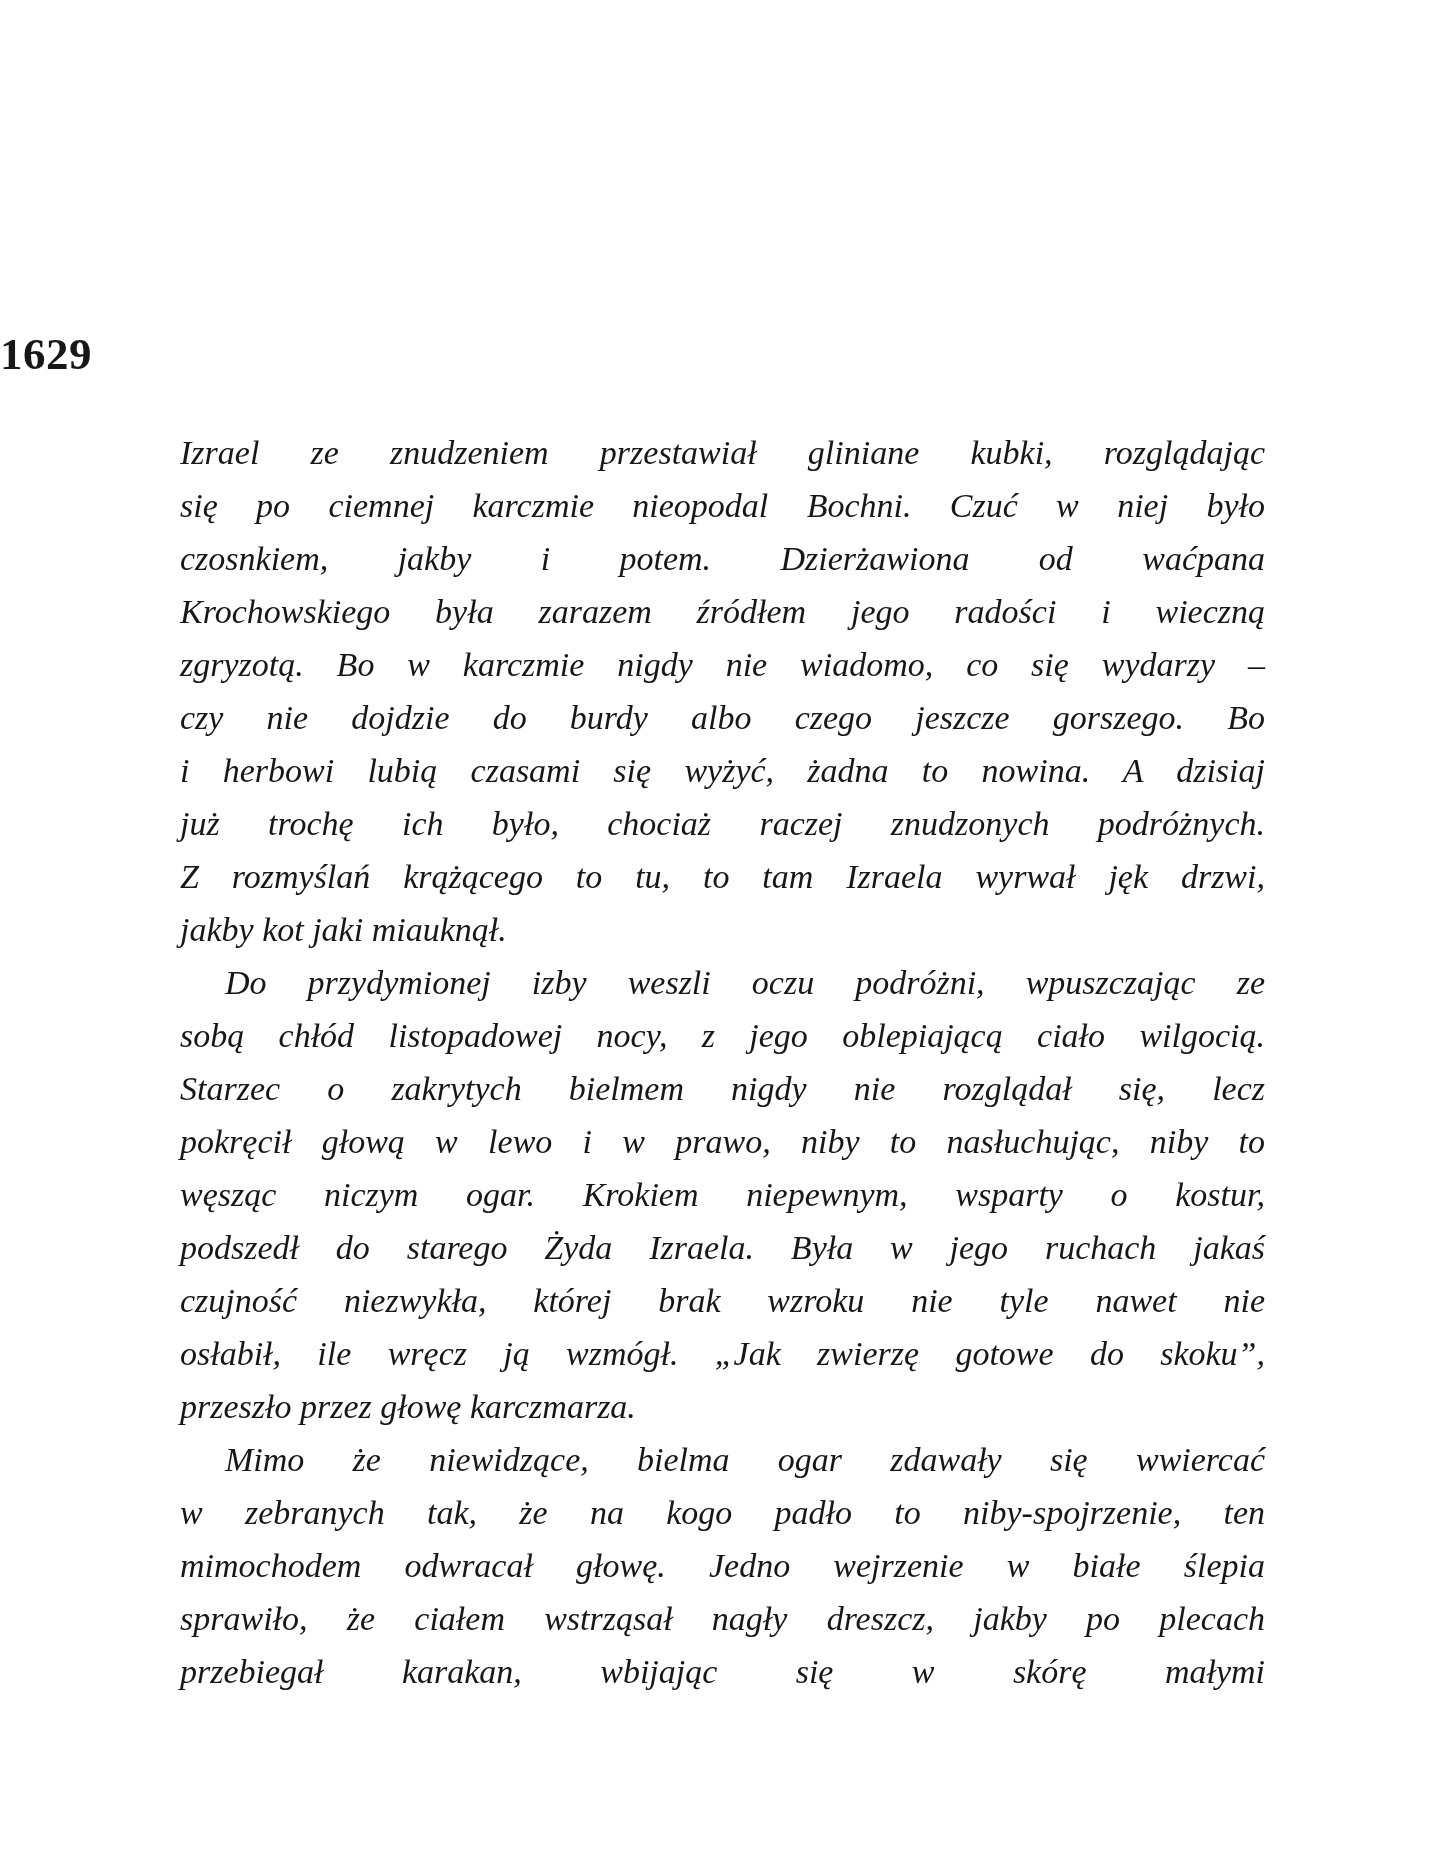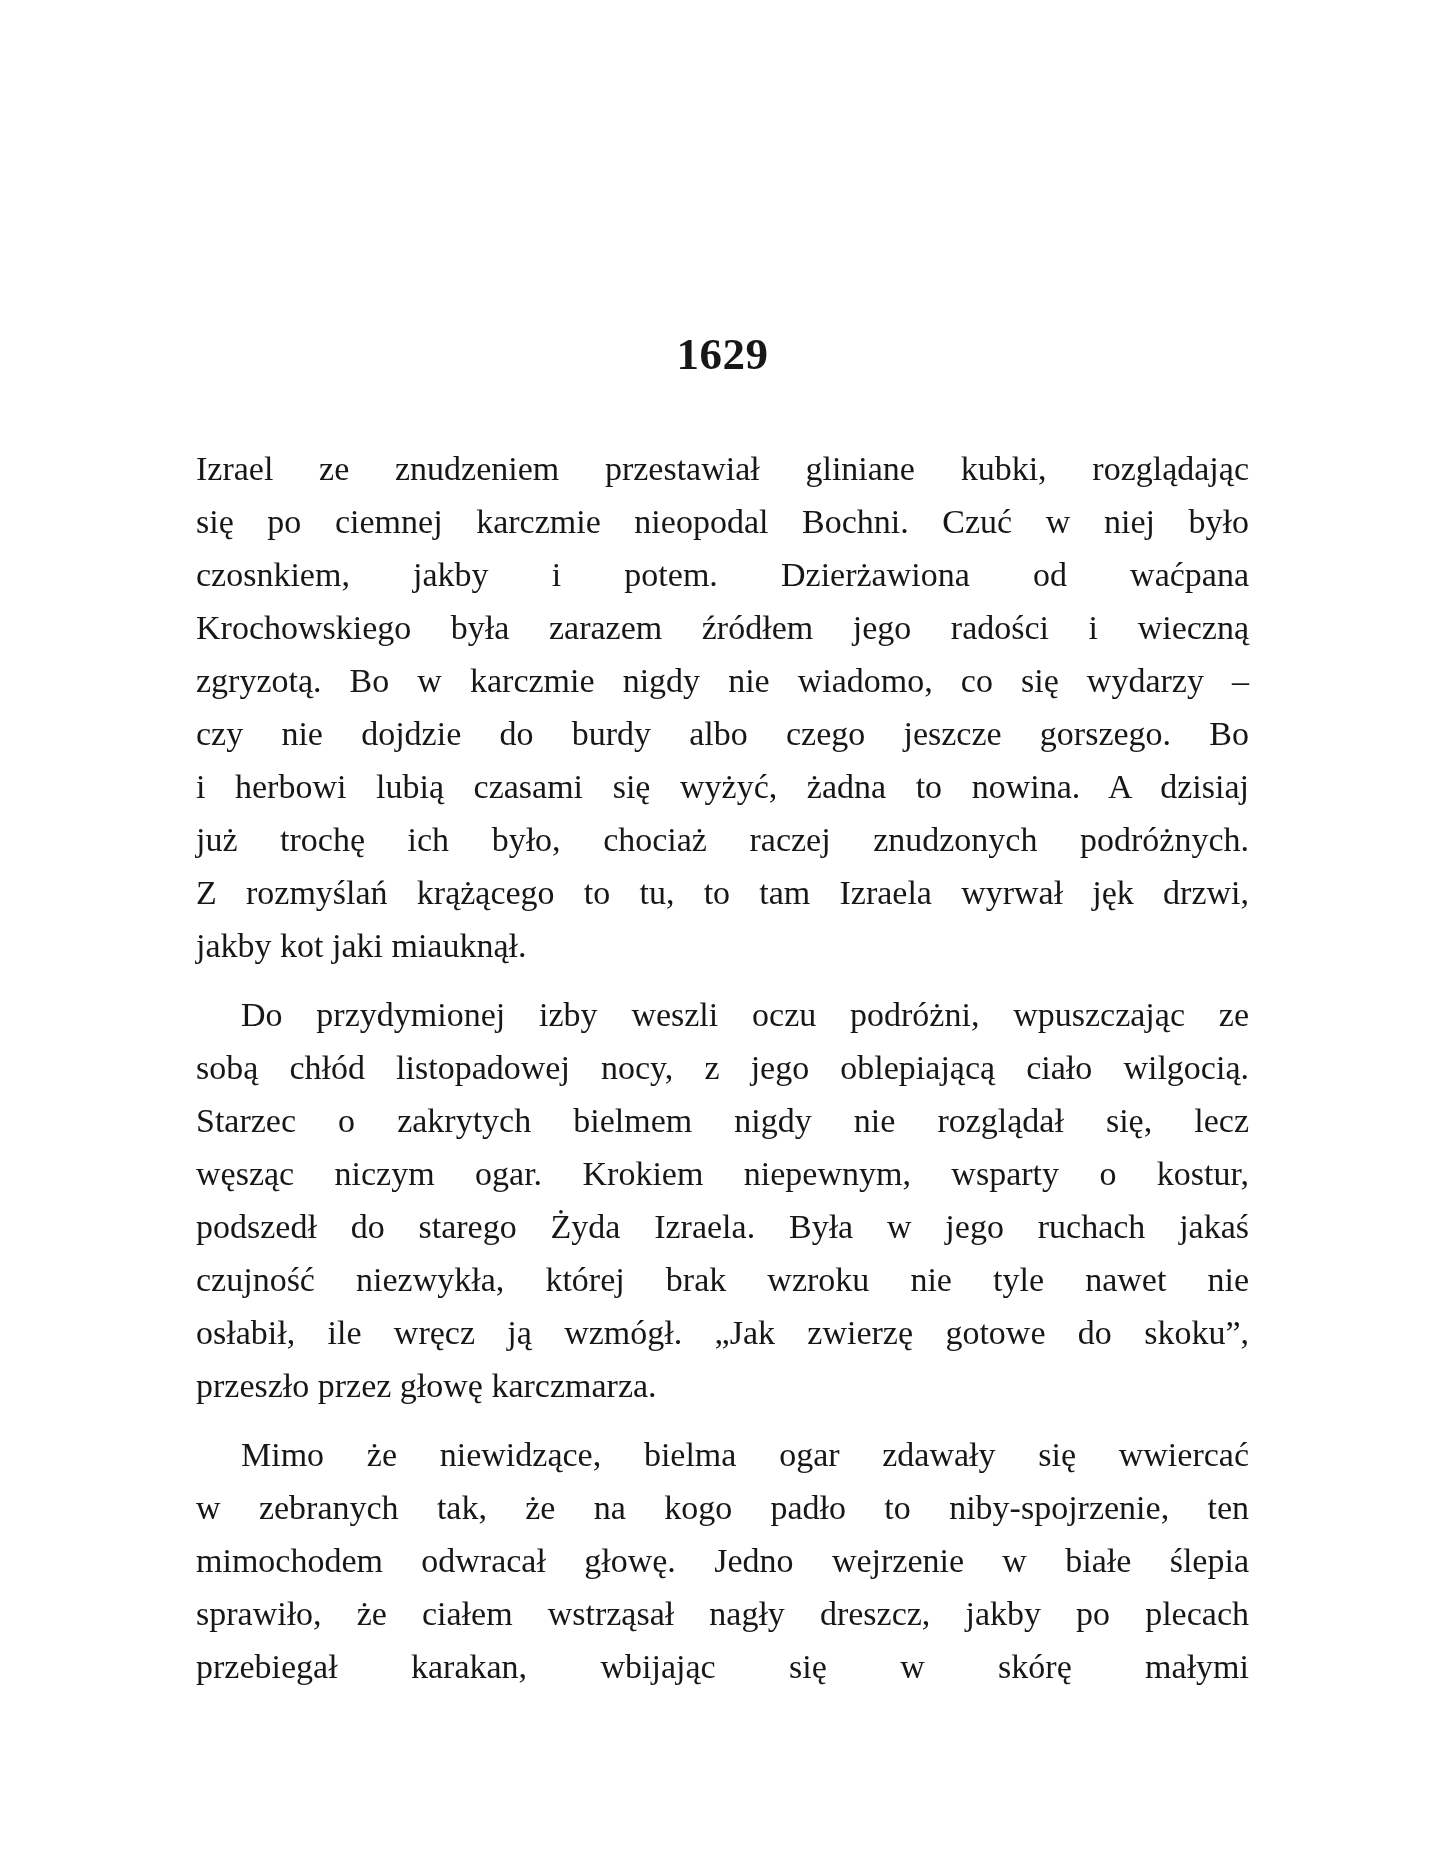--- a/index.html
+++ b/index.html
@@ -15,36 +15,35 @@
     position: relative;
     width: 1445px;
     height: 1870px;
     background: var(--page-bg, #ffffff);
   }
   .chapter-heading {
     position: absolute;
     top: 332px;
     left: 0;
     width: 100%;
-    text-align: center;
     font-weight: 700;
     font-size: 45px;
     line-height: 45px;
     letter-spacing: 0.5px;
   }
   .text-block {
     position: absolute;
     top: 426px;
     left: 180px;
     width: 1085px;
     font-size: 34px;
     line-height: 53px;
     hyphens: none;
   }
-  .paragraph { margin: 16px; padding: 0; }
+  .paragraph { margin: 0; padding: 0; font-style: italic; }
   .line {
     text-align: justify;
     text-align-last: justify;
     text-justify: inter-word;
     white-space: normal;
   }
   .line.indent { text-indent: 45px; }
   .line.endline { text-align-last: left; }
 </style>
 </head>
@@ -66,20 +65,21 @@
       <div class="line">i herbowi lubią czasami się wyżyć, żadna to nowina. A dzisiaj</div>
       <div class="line">już trochę ich było, chociaż raczej znudzonych podróżnych.</div>
       <div class="line">Z rozmyślań krążącego to tu, to tam Izraela wyrwał jęk drzwi,</div>
       <div class="line endline">jakby kot jaki miauknął.</div>
     </div>
 
     <div class="paragraph">
       <div class="line indent">Do przydymionej izby weszli oczu podróżni, wpuszczając ze</div>
       <div class="line">sobą chłód listopadowej nocy, z jego oblepiającą ciało wilgocią.</div>
       <div class="line">Starzec o zakrytych bielmem nigdy nie rozglądał się, lecz</div>
+      <div class="line">pokręcił głową w lewo i w prawo, niby to nasłuchując, niby to</div>
       <div class="line">węsząc niczym ogar. Krokiem niepewnym, wsparty o kostur,</div>
       <div class="line">podszedł do starego Żyda Izraela. Była w jego ruchach jakaś</div>
       <div class="line">czujność niezwykła, której brak wzroku nie tyle nawet nie</div>
       <div class="line">osłabił, ile wręcz ją wzmógł. „Jak zwierzę gotowe do skoku”,</div>
       <div class="line endline">przeszło przez głowę karczmarza.</div>
     </div>
 
     <div class="paragraph">
       <div class="line indent">Mimo że niewidzące, bielma ogar zdawały się wwiercać</div>
       <div class="line">w zebranych tak, że na kogo padło to niby-spojrzenie, ten</div>

